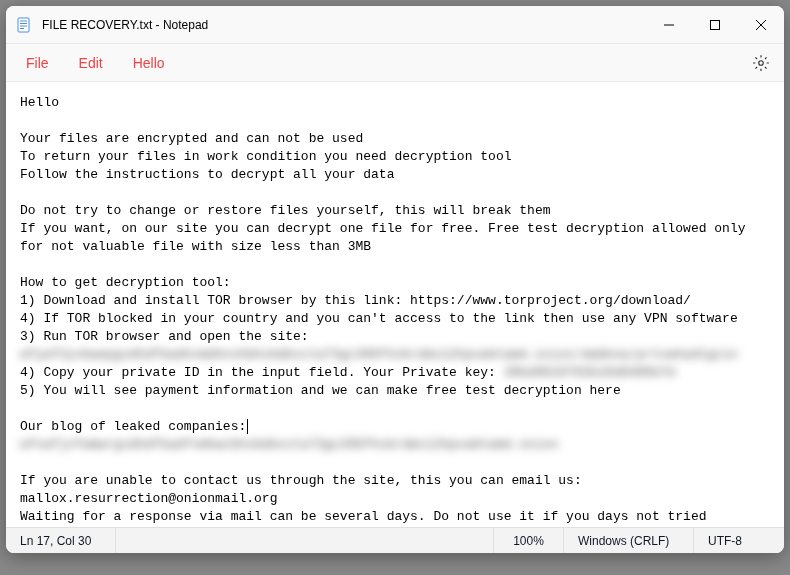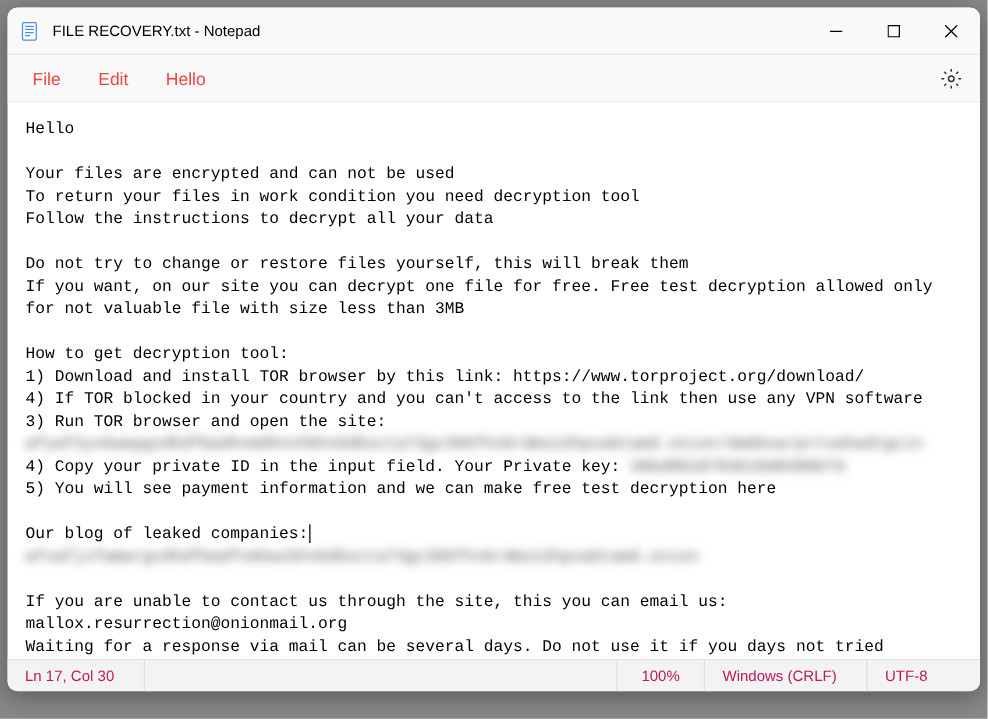--- a/index.html
+++ b/index.html
@@ -105,21 +105,21 @@
       vertical-align: text-bottom;
       margin-left: 1px;
     }
     .statusbar {
       height: 26px;
       background: #f3f3f3;
       border-top: 1px solid #e0e0e0;
       display: flex;
       align-items: stretch;
       font-size: 12px;
-      color: #be185d;
+      color: #0f172a;
     }
     .status-cell {
       display: flex;
       align-items: center;
       padding: 0 14px;
       border-right: 1px solid #e0e0e0;
     }
     .status-cell:last-child { border-right: none; }
     .status-spacer { flex: 1; border-right: 1px solid #e0e0e0; }
     .status-cell.pos { min-width: 110px; }

